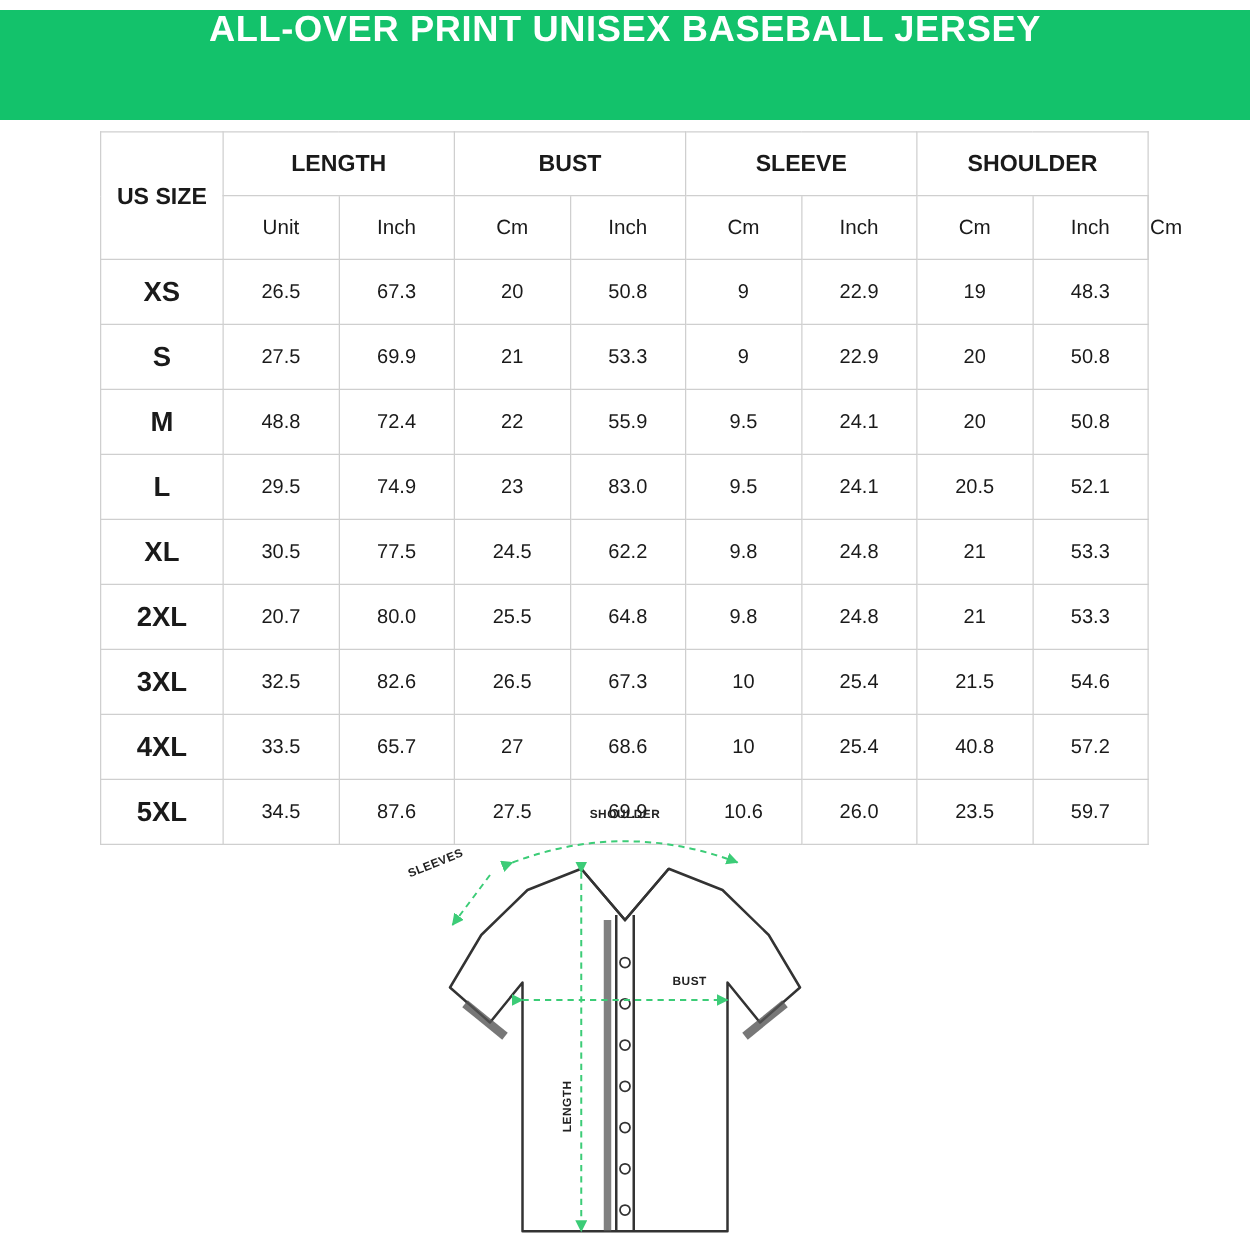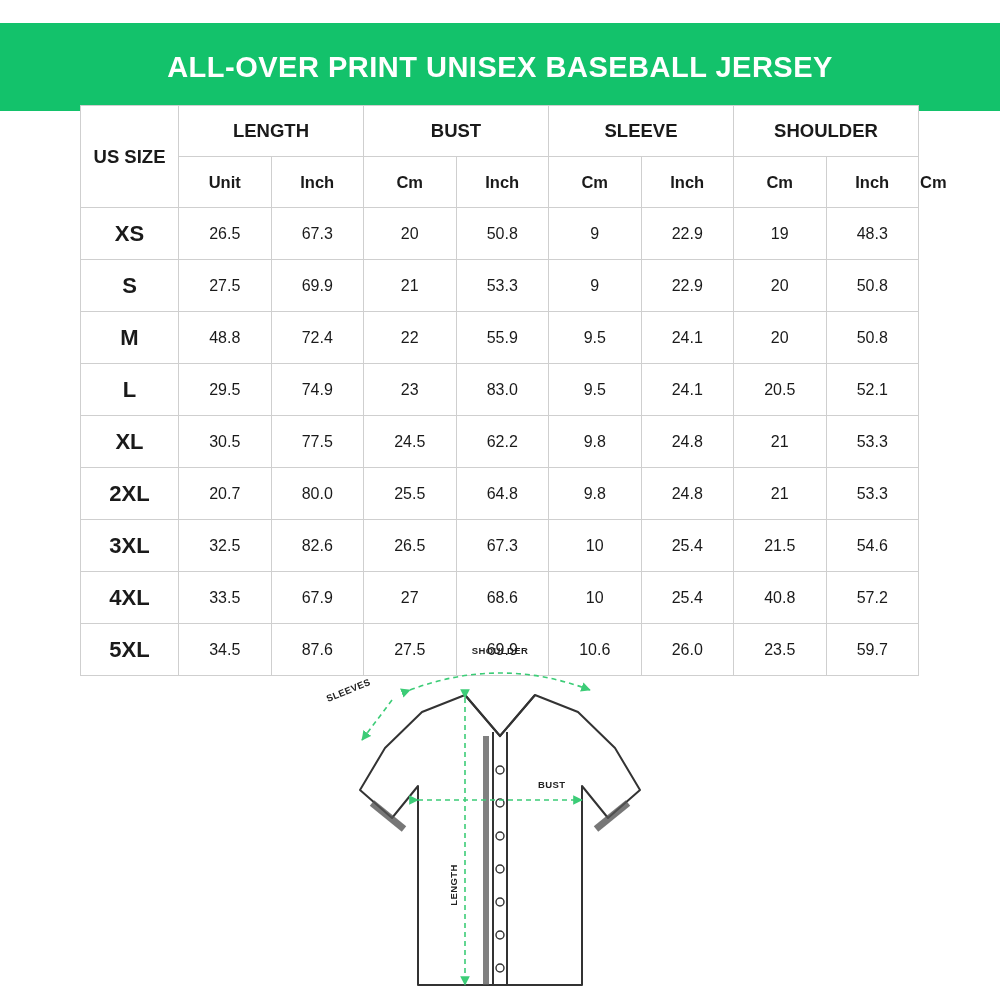--- a/index.html
+++ b/index.html
@@ -17,26 +17,25 @@
     position: relative;
     width: 1000px;
     height: 1000px;
     box-sizing: border-box;
   }
 
   
   .header {
     position: absolute;
     left: 0;
-    top: 23px;
+    top: 8px;
     width: 1000px;
     height: 88px;
     background: #13c26b;
     display: flex;
-    align-items: center;
     justify-content: center;
   }
   .header-title {
     color: #ffffff;
     font-size: 29px;
     font-weight: bold;
     letter-spacing: 0.5px;
     text-align: center;
     font-family: "Liberation Sans", sans-serif;
   }
@@ -61,21 +60,21 @@
   }
   .hdr-main th {
     height: 48px;
     font-size: 18.5px;
     font-weight: bold;
     background: #ffffff;
   }
   .hdr-unit th {
     height: 48px;
     font-size: 16.5px;
-    font-weight: bold;
+    font-weight: normal;
     background: #ffffff;
   }
   tbody tr td {
     height: 49px;
     font-size: 16px;
     font-weight: normal;
   }
   tbody tr td.size-cell {
     font-size: 22px;
     font-weight: bold;
@@ -217,21 +216,21 @@
             <td>26.5</td>
             <td>67.3</td>
             <td>10</td>
             <td>25.4</td>
             <td>21.5</td>
             <td>54.6</td>
           </tr>
           <tr>
             <td class="size-cell">4XL</td>
             <td>33.5</td>
-            <td>67.9</td>
+            <td>65.7</td>
             <td>27</td>
             <td>68.6</td>
             <td>10</td>
             <td>25.4</td>
             <td>40.8</td>
             <td>57.2</td>
           </tr>
           <tr>
             <td class="size-cell">5XL</td>
             <td>34.5</td>

